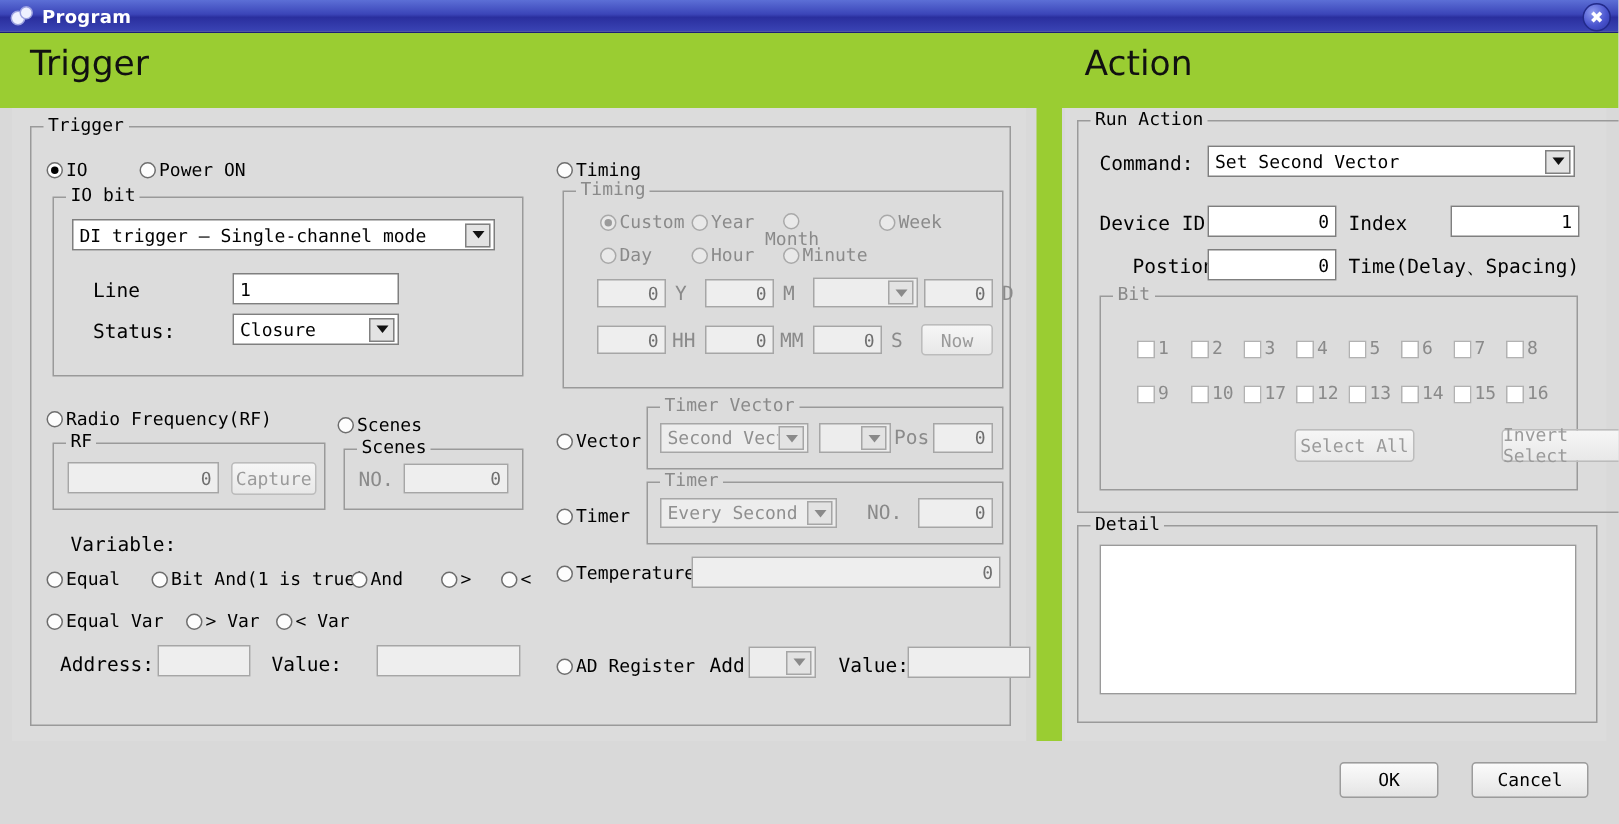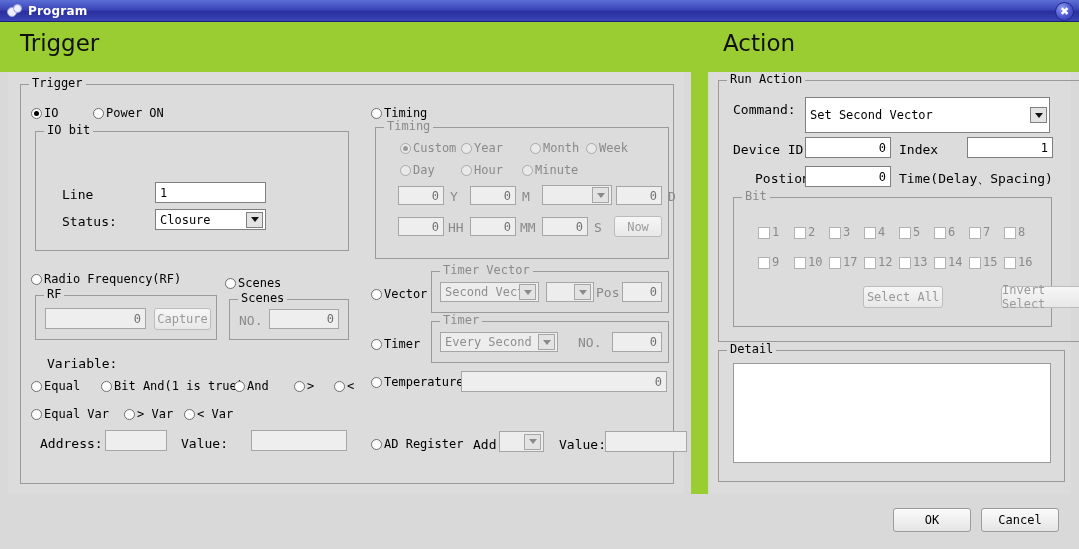--- a/index.html
+++ b/index.html
@@ -164,20 +164,24 @@
       <span class="rtxt">IO</span>
     </div>
 
     <div class="radio" style="left:72px;top:22px;">
       <span class="dot"></span>
       <span class="rtxt">Power ON</span>
     </div>
 
     <div class="gb" style="left:14px;top:46px;width:312px;height:118px;">
       <span class="lg">IO bit</span>
+      <div class="cb" style="left:12px;top:14px;width:282px;height:21px;">
+        <span class="cbtxt">DI trigger — Single-channel mode</span>
+        <span class="arrow"></span>
+      </div>
       <span class="lbl" style="left:26px;top:56px;">Line</span>
       <div class="tf" style="left:119px;top:50px;width:111px;height:21px;">
         <span>1</span>
       </div>
       <span class="lbl" style="left:26px;top:83px;">Status:</span>
       <div class="cb" style="left:119px;top:77px;width:111px;height:21px;">
         <span class="cbtxt">Closure</span>
         <span class="arrow"></span>
       </div>
     </div>
@@ -262,21 +266,21 @@
       <span class="lg">Timing</span>
 
       <div class="radio dim on" style="left:24px;top:14px;">
         <span class="dot"></span>
         <span class="rtxt">Custom</span>
       </div>
       <div class="radio dim" style="left:85px;top:14px;">
         <span class="dot"></span>
         <span class="rtxt">Year</span>
       </div>
-      <div class="radio dim" style="left:154px;top:14px;">
+      <div class="radio dim" style="left:134px;top:14px;flex-direction:column;">
         <span class="dot"></span>
         <span class="rtxt">Month</span>
       </div>
       <div class="radio dim" style="left:210px;top:14px;">
         <span class="dot"></span>
         <span class="rtxt">Week</span>
       </div>
       <div class="radio dim" style="left:24px;top:36px;">
         <span class="dot"></span>
         <span class="rtxt">Day</span>
@@ -383,21 +387,21 @@
     </div>
   </div>
 </div>
 
 <div class="panel" id="action-panel">
 
   <div class="gb" style="left:8px;top:8px;width:345px;height:260px;padding-left:44px;">
     <span class="lg">Run Action</span>
 
     <span class="lbl" style="left:14px;top:22px;">Command:</span>
-    <div class="cb" style="left:86px;top:16px;width:245px;height:36px;">
+    <div class="cb" style="left:86px;top:16px;width:245px;height:21px;">
       <span class="cbtxt">Set Second Vector</span>
       <span class="arrow"></span>
     </div>
 
     <span class="lbl" style="left:14px;top:62px;">Device ID:</span>
     <div class="tf num" style="left:86px;top:56px;width:86px;height:21px;">
       <span>0</span>
     </div>
     <span class="lbl" style="left:180px;top:62px;">Index</span>
     <div class="tf num" style="left:248px;top:56px;width:86px;height:21px;">
@@ -483,14 +487,14 @@
       <div class="btn dim" style="left:219px;top:88px;width:92px;height:22px;margin-left:48px;">Invert Select</div>
     </div>
   </div>
 
   <div class="gb" style="left:8px;top:278px;width:345px;height:130px;">
     <span class="lg">Detail</span>
     <div class="detailbox" style="left:14px;top:12px;width:318px;height:100px;"></div>
   </div>
 </div>
 
-<div class="btn" style="left:893px;top:508px;width:78px;height:24px;">OK</div>
+<div class="btn" style="left:893px;top:508px;width:66px;height:24px;">OK</div>
 <div class="btn" style="left:981px;top:508px;width:78px;height:24px;">Cancel</div>
 
 </body></html>

